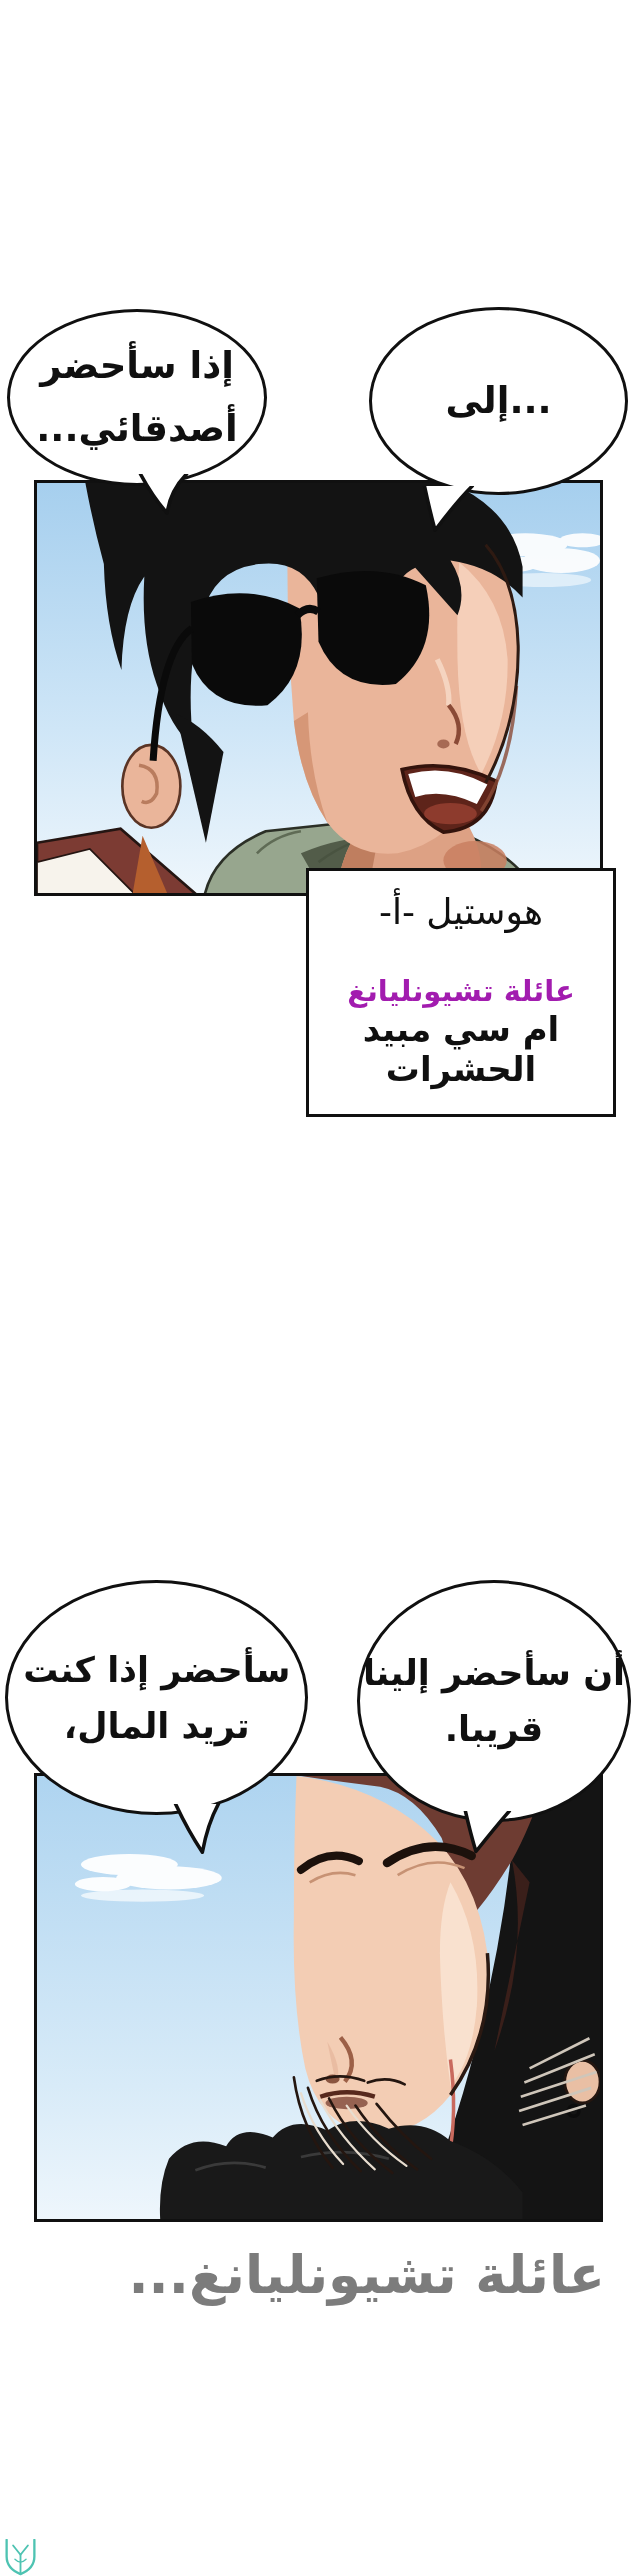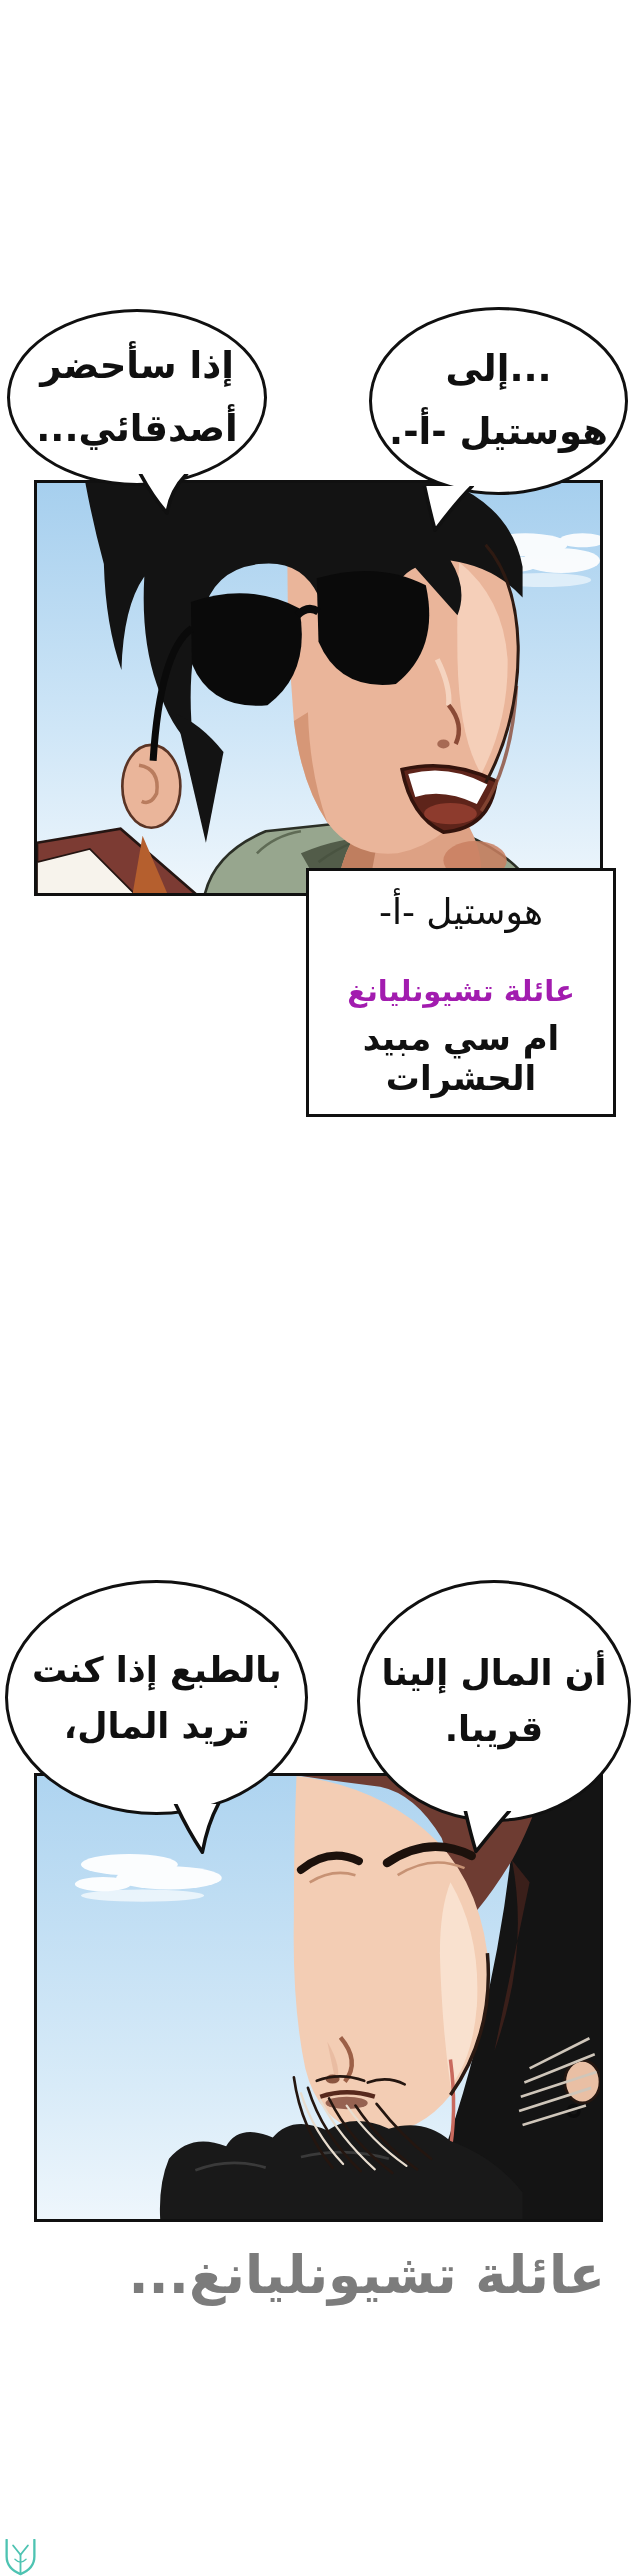--- a/index.html
+++ b/index.html
@@ -12,21 +12,21 @@
           text-align:right;z-index:4;box-sizing:border-box;}
   .bubble .line{direction:rtl;color:#101010;font-weight:700;white-space:nowrap;}
   .fs42 .line{font-size:37px;line-height:1.7;}
   .fs40 .line{font-size:35px;line-height:1.6;}
   .tail{position:absolute;z-index:5;}
   .tail path{fill:#ffffff;stroke:#101010;stroke-width:4;stroke-linejoin:round;stroke-linecap:round;}
   .caption-box{position:absolute;left:306px;top:868px;width:310px;height:249px;background:#ffffff;
                border:3.5px solid #101010;z-index:6;box-sizing:border-box;text-align:center;}
   .caption-box .cap-title{direction:rtl;font-weight:400;font-size:36px;color:#101010;margin-top:19.5px;}
   .caption-box .cap-sub{direction:rtl;font-weight:700;font-size:29px;color:#a21caf;margin-top:42px;}
-  .caption-box .cap-sub2{direction:rtl;font-weight:800;font-size:34px;color:#101010;margin-top:10px;}
+  .caption-box .cap-sub2{direction:rtl;font-weight:800;font-size:34px;color:#101010;margin-top:1px;}
   .bottom-caption{position:absolute;right:32px;top:2246px;direction:rtl;font-weight:700;
                   font-size:53px;line-height:1.1;color:#7c7c7c;z-index:2;white-space:nowrap;margin-left:34px;}
   .watermark{position:absolute;left:2.7px;top:2539px;width:35px;height:37px;z-index:3;}
 </style>
 </head>
 <body>
 
 <div class="page">
 
   <div class="panel" style="left:34px;top:480px;width:569px;height:416px;">
@@ -86,21 +86,20 @@
   <div class="bubble fs42" style="left:7px;top:309px;width:260px;height:177px;">
     <div class="line">إذا سأحضر</div>
     <div class="line">أصدقائي...</div>
   </div>
   <svg class="tail" style="left:137px;top:474px;" width="53" height="41" viewBox="0 0 60 46">
     <path d="M4,0 Q18,26 34,44 Q38,18 56,0"></path>
   </svg>
 
   <div class="bubble fs42" style="left:369px;top:307px;width:259px;height:188px;">
     <div class="line">...إلى</div>
-    <div class="line">هوستيل -أ-.</div>
   </div>
   <svg class="tail" style="left:419px;top:486px;" width="57" height="46" viewBox="0 0 64 52">
     <path d="M6,0 Q12,28 18,50 Q42,18 60,0"></path>
   </svg>
 
   <div class="caption-box">
     <div class="cap-title">هوستيل -أ-</div>
     <div class="cap-sub">عائلة تشيونليانغ</div>
     <div class="cap-sub2">ام سي مبيد الحشرات</div>
   </div>
@@ -161,29 +160,29 @@
             <path d="M554,346 L634,314"></path>
             <path d="M550,362 L636,334"></path>
           <path d="M548,378 L630,352"></path>
             <path d="M552,394 L624,372"></path>
         </g>
       </g>
     </svg>
   </div>
 
   <div class="bubble fs40" style="left:5.3px;top:1580px;width:303px;height:235px;">
-    <div class="line">بالطبع إذا كنت</div>
+    <div class="line">سأحضر إذا كنت</div>
     <div class="line">تريد المال،</div>
   </div>
   <svg class="tail" style="left:172px;top:1804px;" width="50" height="50" viewBox="0 0 56 56">
     <path d="M4,0 Q18,30 34,54 Q40,22 52,0"></path>
   </svg>
 
   <div class="bubble fs40" style="left:357px;top:1580px;width:274px;height:242px;">
-    <div class="line">أن المال إلينا</div>
+    <div class="line">أن سأحضر إلينا</div>
     <div class="line">قريبا.</div>
   </div>
   <svg class="tail" style="left:458px;top:1811px;" width="57" height="44" viewBox="0 0 64 50">
     <path d="M8,0 Q14,26 20,46 Q44,16 58,0"></path>
   </svg>
 
   <div class="bottom-caption">عائلة تشيونليانغ...</div>
 
   <svg class="watermark" viewBox="0 0 36 40">
     <g fill="none" stroke="#4ec3b2" stroke-linecap="round" stroke-linejoin="round">

